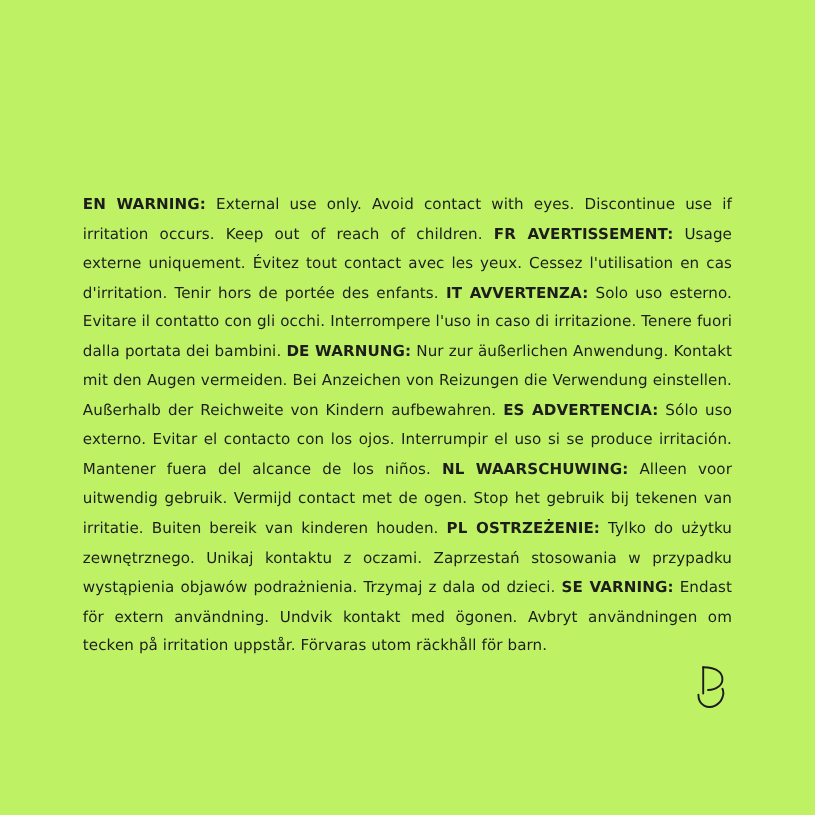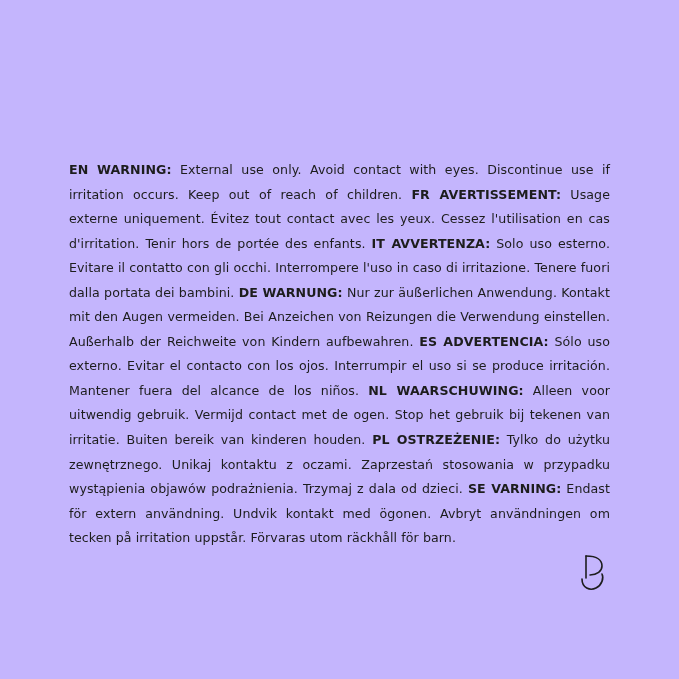--- a/index.html
+++ b/index.html
@@ -11,21 +11,21 @@
     width: 679px;
     height: 679px;
     font-family: "DejaVu Sans", sans-serif;
     color: #1a1a1a;
     position: relative;
     overflow: hidden;
   }
   .page {
     position: absolute;
     inset: 0;
-    background: #c4b5fd;
+    background: #bef264;
   }
   .warning-block {
     position: absolute;
     left: 69px;
     top: 158px;
     width: 541px;
     font-size: 12.6px;
     line-height: 1.95;
     text-align: justify;
     text-justify: inter-word;

